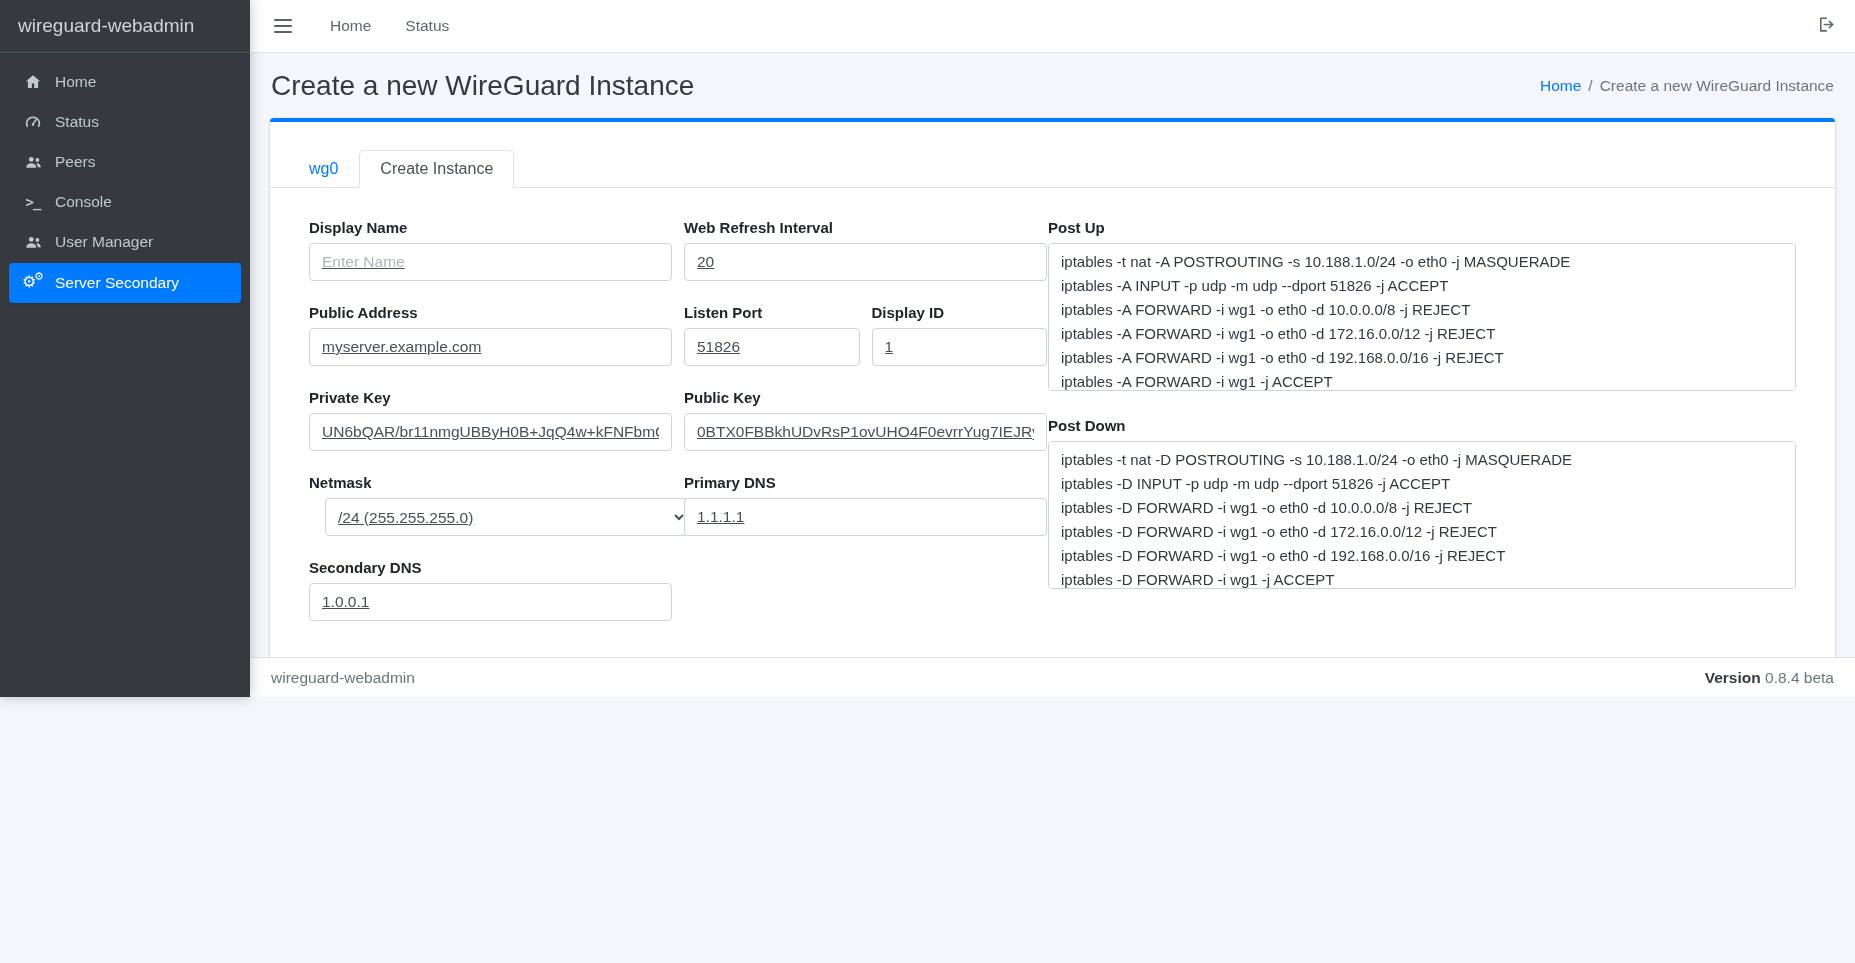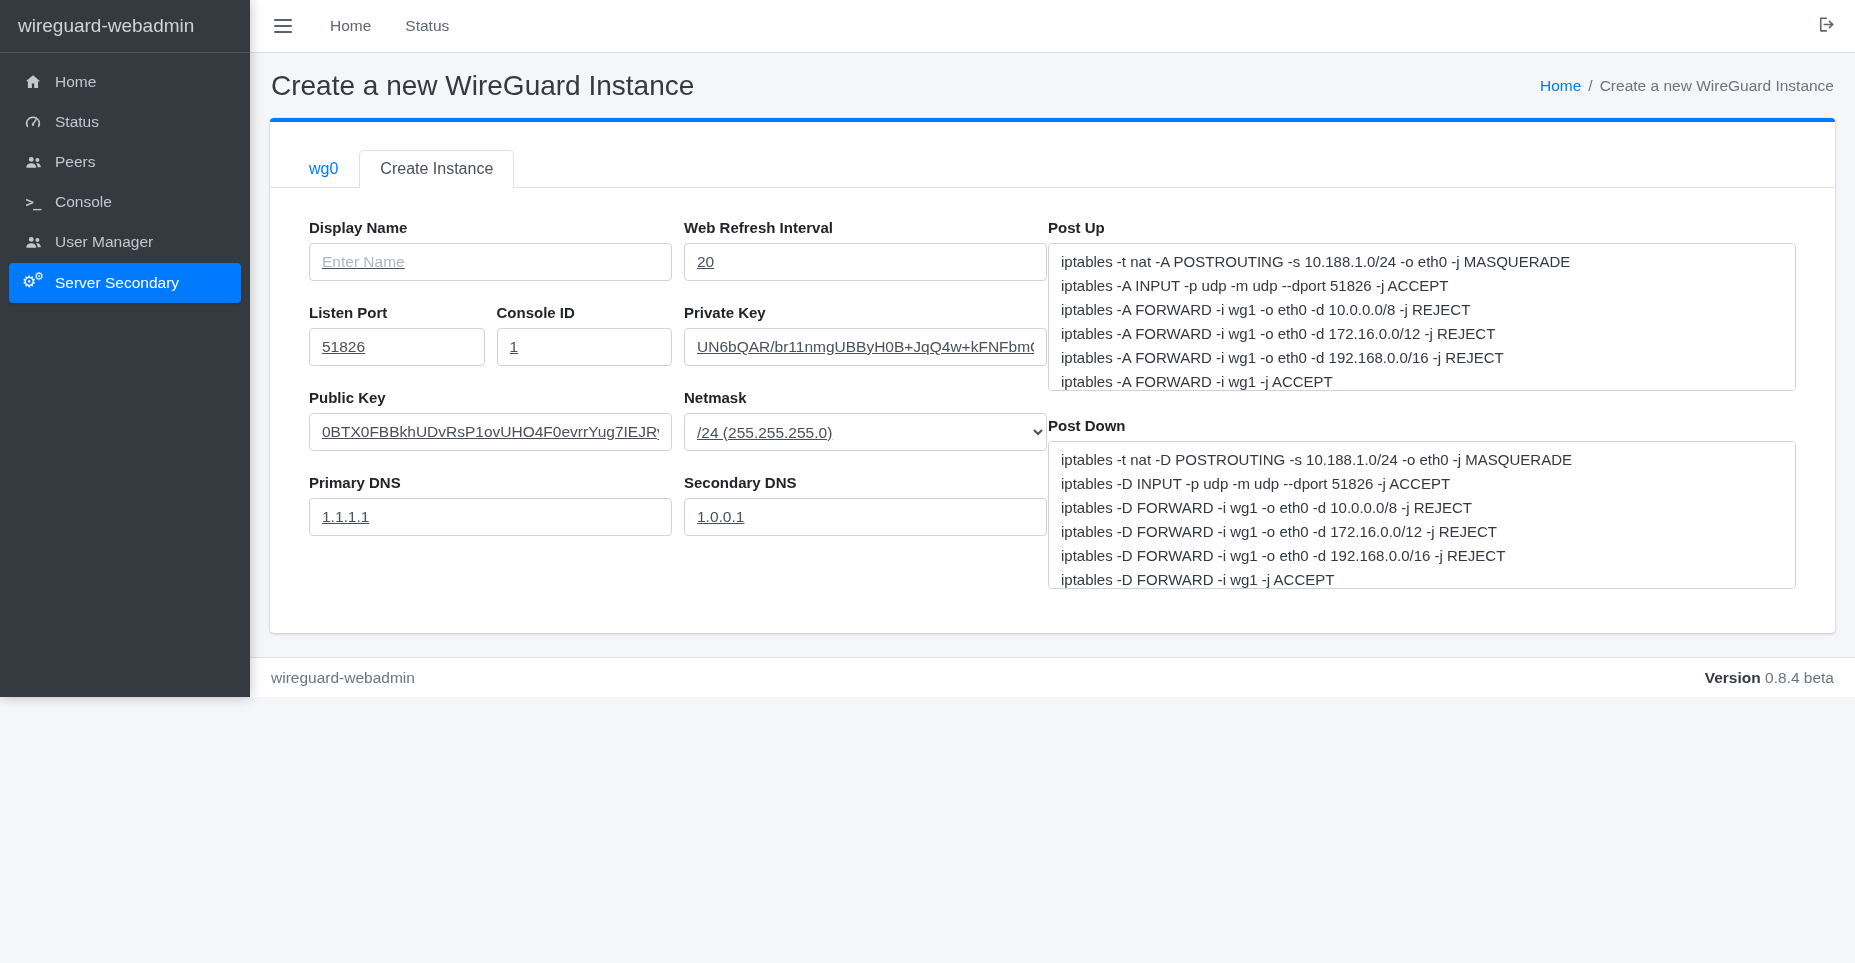--- a/index.html
+++ b/index.html
@@ -149,21 +149,21 @@
     font-size: 15.5px;
     font-family: inherit;
     color: #495057;
     background: #ffffff;
     border: 1px solid #ced4da;
     border-radius: 4px;
     outline: none;
     text-decoration: underline;
   }
   .form-control::placeholder { color: #aeb5bc; }
-  .form-select { padding: 0 8px; }
+  .form-select { padding: 0 8px; margin-left: 16px; }
   .split-2 { display: grid; grid-template-columns: 1fr 1fr; column-gap: 12px; }
 
   textarea.form-textarea {
     width: 100%;
     height: 148px;
     padding: 6px 12px;
     font-size: 15px;
     line-height: 24px;
     font-family: inherit;
     color: #333940;
@@ -329,27 +329,31 @@
 
               <div class="form-group">
                 <label class="form-label">Display Name</label>
                 <input class="form-control" type="text" placeholder="Enter Name" style="">
               </div>
               <div class="form-group">
                 <label class="form-label">Web Refresh Interval</label>
                 <input class="form-control" type="text" value="20" style="">
               </div>
 
+              <div class="form-group">
+                <label class="form-label">Public Address</label>
+                <input class="form-control" type="text" value="myserver.example.com" style="">
+              </div>
               <div class="split-2">
                 <div class="form-group">
                   <label class="form-label">Listen Port</label>
                   <input class="form-control" type="text" value="51826" style="">
                 </div>
                 <div class="form-group">
-                  <label class="form-label">Console ID</label>
+                  <label class="form-label">Display ID</label>
                   <input class="form-control" type="text" value="1" style="">
                 </div>
               </div>
 
               <div class="form-group">
                 <label class="form-label">Private Key</label>
                 <input class="form-control" type="text" value="UN6bQAR/br11nmgUBByH0B+JqQ4w+kFNFbmC8R" style="">
               </div>
               <div class="form-group">
                 <label class="form-label">Public Key</label>

